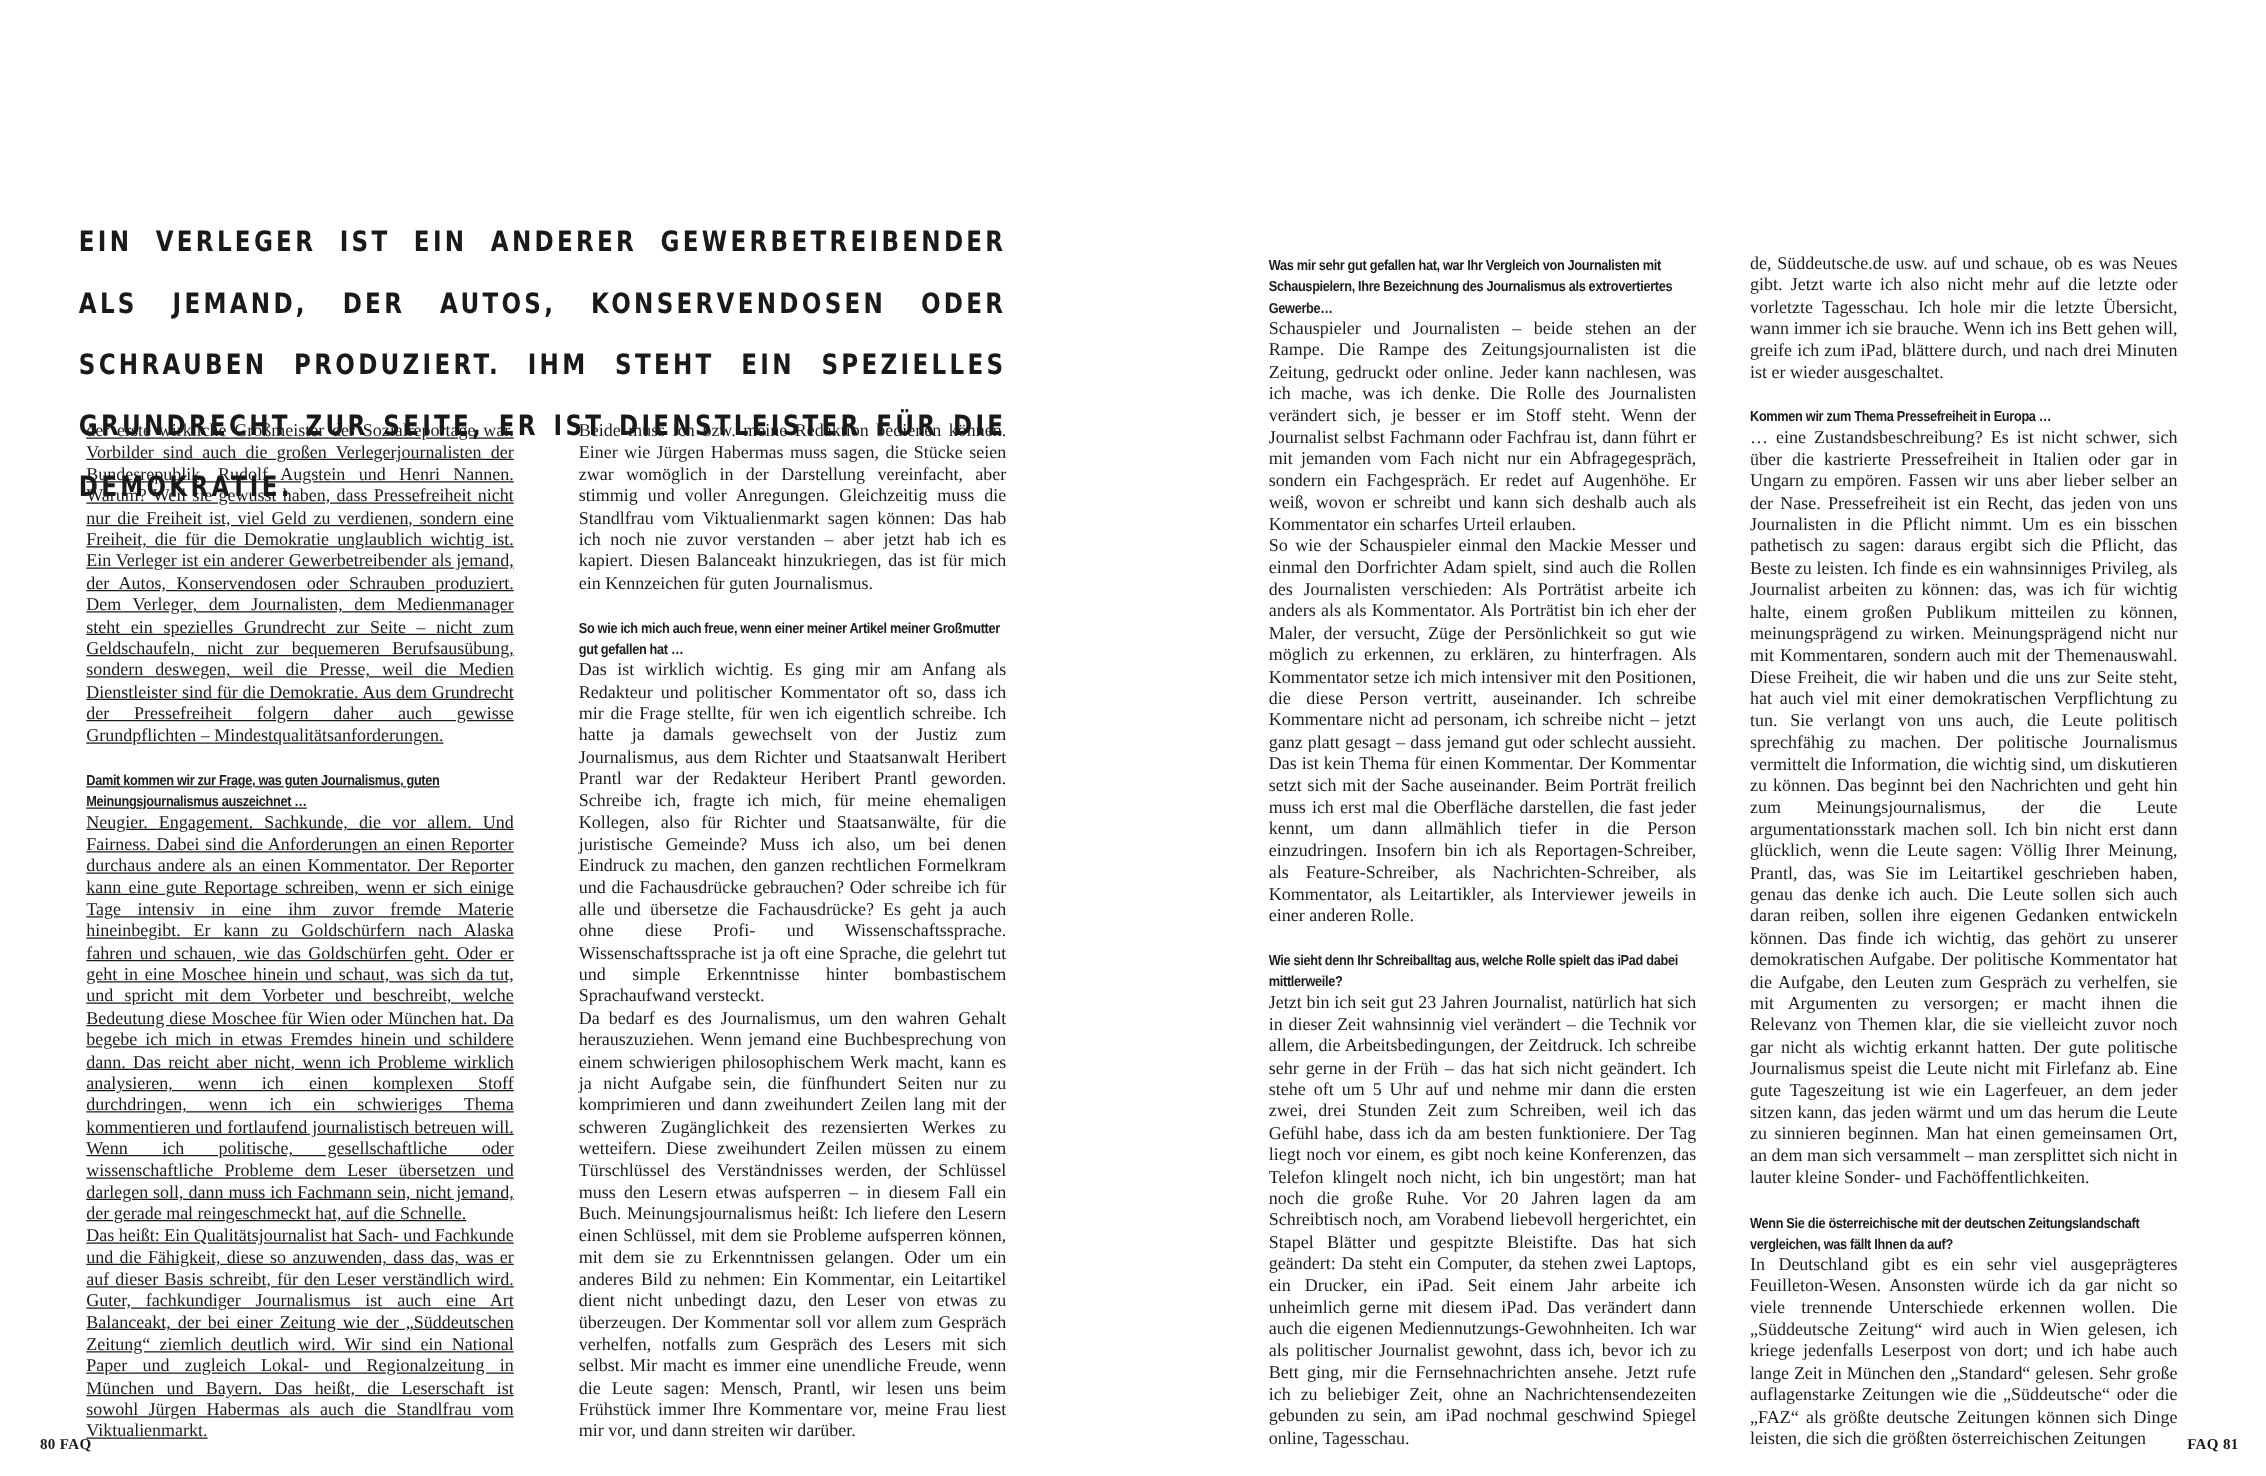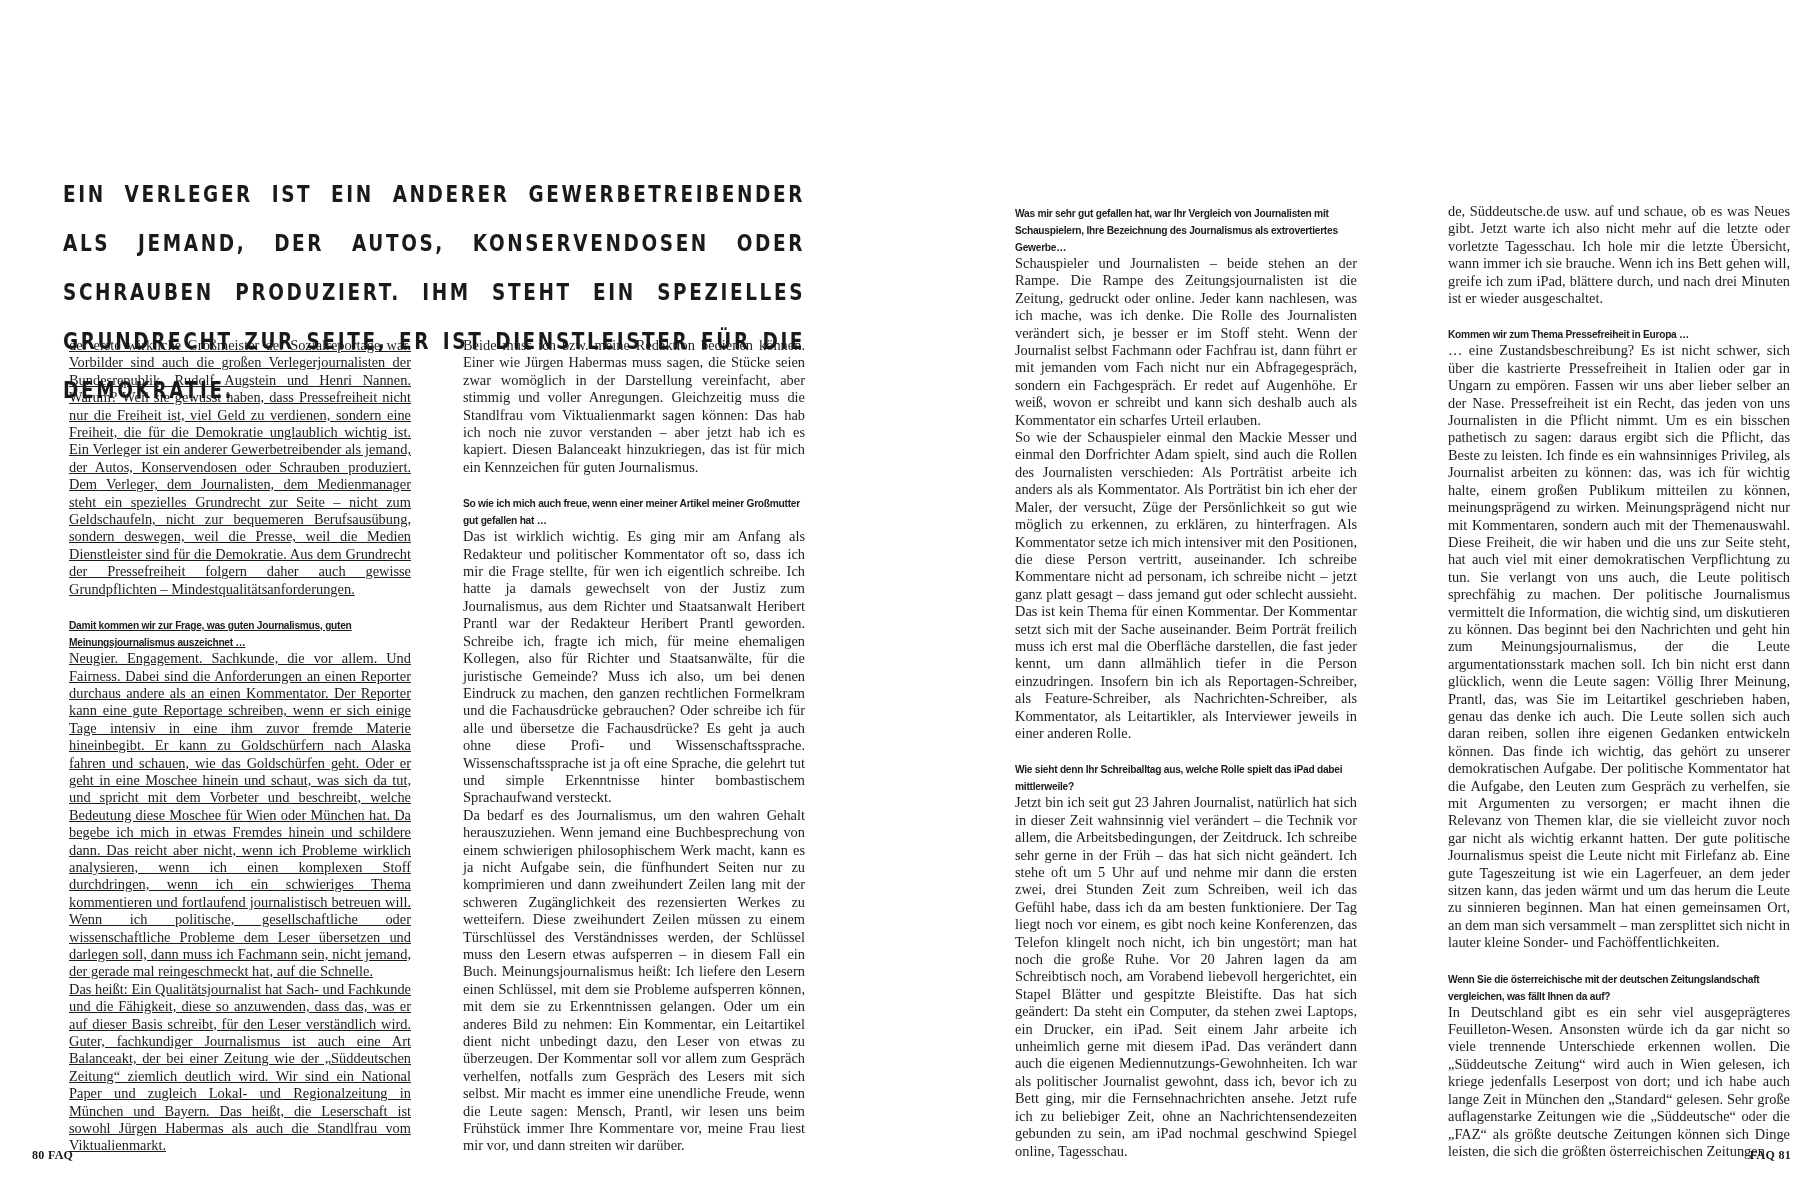--- a/index.html
+++ b/index.html
@@ -20,21 +20,21 @@
   .col p { margin: 0; text-indent: 0; }
   .col .q {
     font-family: "Liberation Sans", sans-serif; font-weight: bold; font-size: 11.6px;
     line-height: 17px; margin-top: 18px; letter-spacing: -0.3px; text-align: left;
     transform: scaleX(0.88); transform-origin: left top; width: 388px;
   }
   .col .q:first-child { margin-top: 0; }
   #col1 { left: 69px; top: 337px; text-decoration: underline; }
   #col2 { left: 463px; top: 337px; }
   #col3 { left: 1015px; top: 204px; }
-  #col4 { left: 1448px; top: 203px; }
+  #col4 { left: 1400px; top: 203px; }
   .folio {
     position: absolute; top: 1148px;
     font-family: "Liberation Serif", serif; font-weight: bold; font-size: 12px; color: #1a1a1a;
     letter-spacing: 0.3px;
   }
   #folio-left { left: 32px; text-align: right; }
   #folio-right { right: 22px; text-align: right; }
 </style>
 </head>
 <body>

